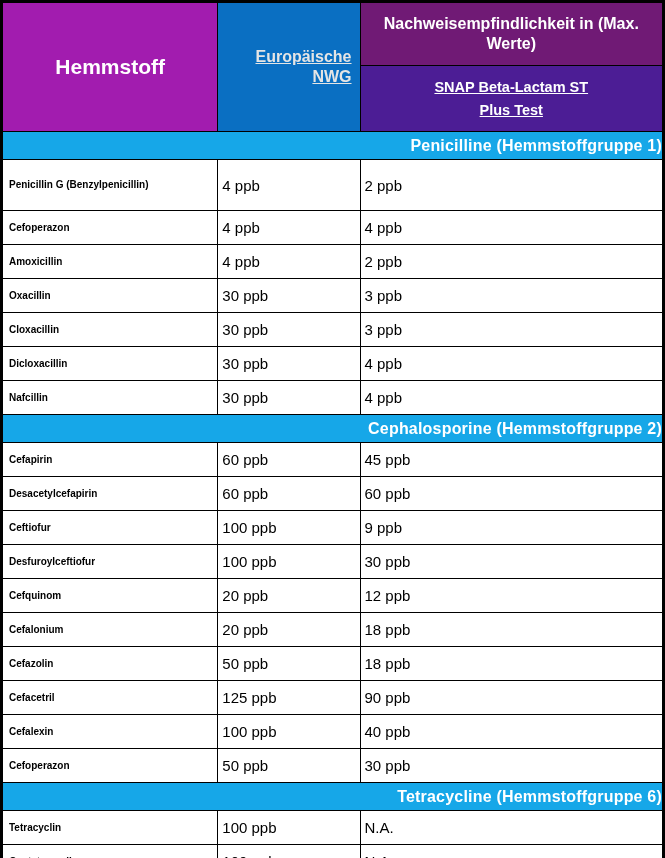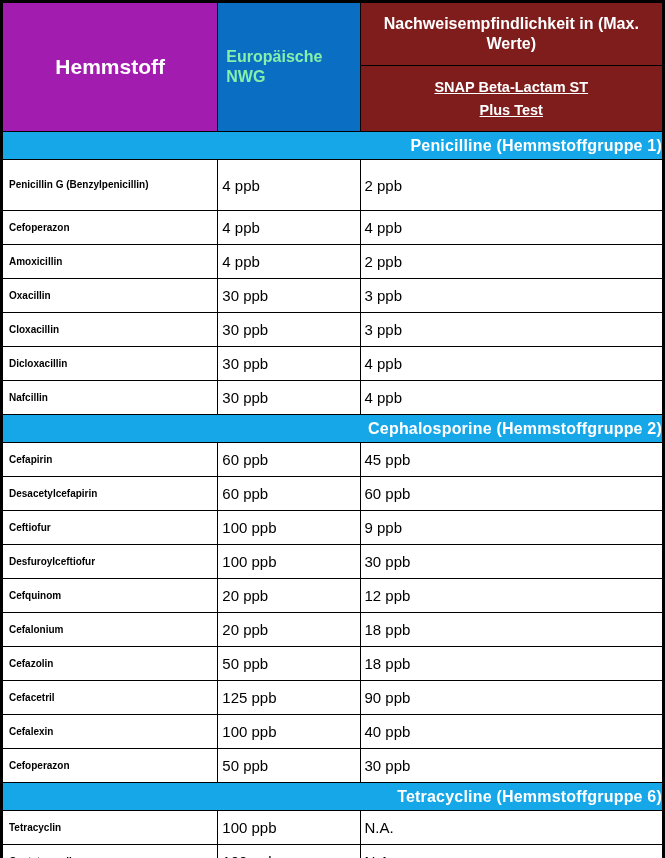--- a/index.html
+++ b/index.html
@@ -38,40 +38,41 @@
     background: #a21caf;
     color: #ffffff;
     font-weight: bold;
     font-size: 21px;
     text-align: center;
     height: 128px;
     padding: 0 6px;
   }
   .hdr-nwg {
     background: #0a6fc2;
-    color: #86efac;
+    color: #e5e5e5;
     font-weight: bold;
     font-size: 16px;
-    text-align: left;
+    text-align: right;
     height: 128px;
     padding: 0 8px;
     line-height: 1.25;
+    text-decoration: underline;
   }
   .hdr-right-top {
-    background: #7f1d1d;
+    background: #701a75;
     color: #ffffff;
     font-weight: bold;
     font-size: 16px;
     text-align: center;
     height: 62px;
     padding: 0 8px;
     line-height: 1.25;
   }
   .hdr-right-bottom {
-    background: #7f1d1d;
+    background: #4c1d95;
     color: #ffffff;
     font-size: 14.5px;
     text-align: center;
     height: 64px;
     padding: 0 8px;
     line-height: 1.6;
   }
   .hdr-right-bottom u {
     text-decoration: underline;
   }

